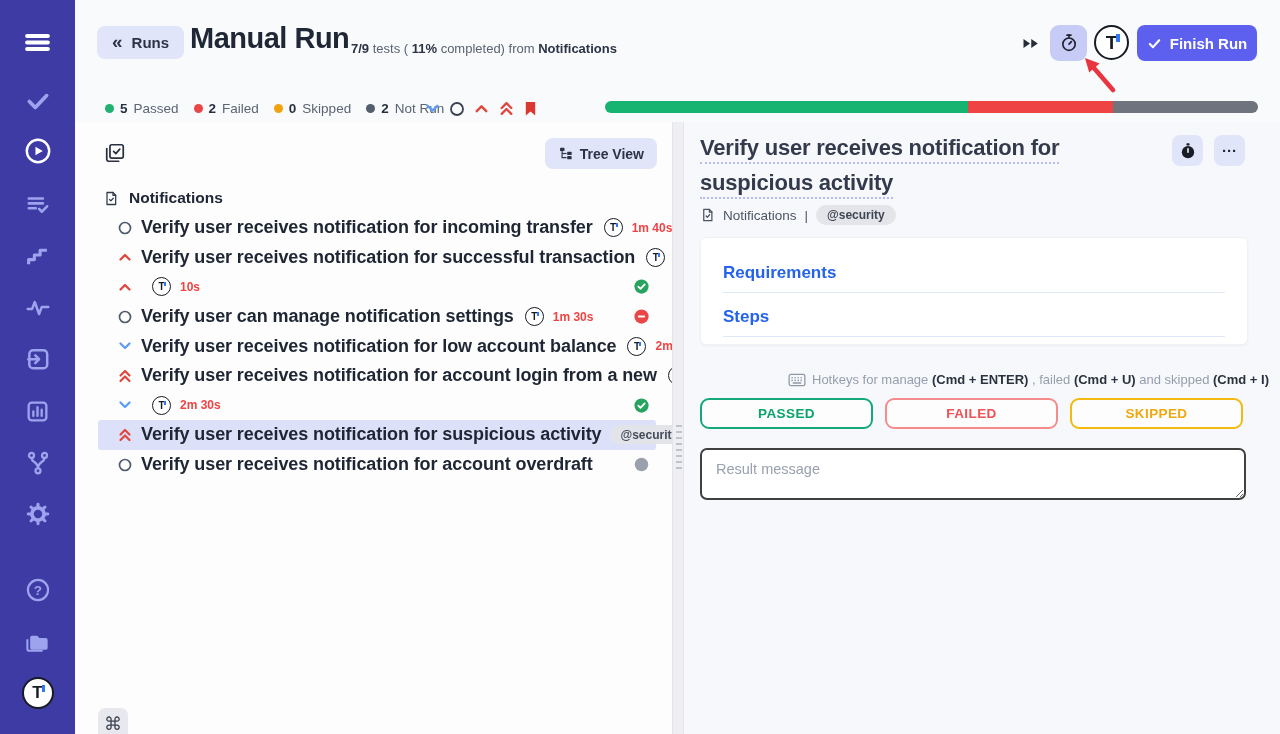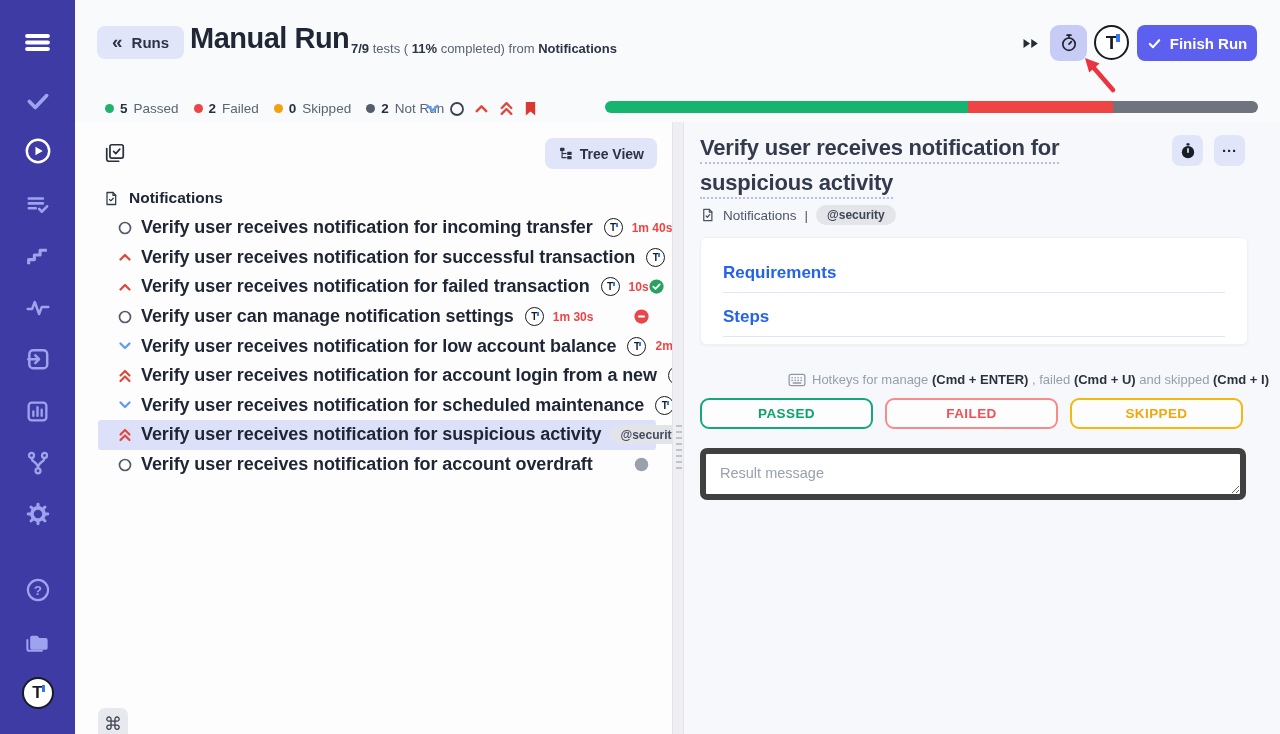--- a/index.html
+++ b/index.html
@@ -114,21 +114,21 @@
   .hk-line { white-space:pre-wrap; }
 
   .d-verdicts { position:absolute; left:16px; top:276px; display:flex; gap:12px; }
   .verdict { flex:0 0 173px; height:31px; border-radius:9px; border:2px solid; background:#fdfdfe;
     font-family:inherit; font-size:13.5px; font-weight:700; letter-spacing:0.4px; cursor:pointer; }
   .v-passed { border-color:#14a87b; color:#0ba26b; }
   .v-failed { border-color:#f58b8b; color:#ef5156; }
   .v-skipped { border-color:#f3b90f; color:#efa90e; }
 
   .d-msg { position:absolute; left:16px; top:326px; width:546px; height:52px; background:#fff;
-    border:6px solid #404040; border-radius:7px; padding:11px 14px; resize:vertical;
+    border:2px solid #404040; border-radius:7px; padding:11px 14px; resize:vertical;
     font-family:"Liberation Sans", sans-serif; font-size:14.5px; color:#2a3140; }
   .d-msg::placeholder { color:#99a1ae; }
 </style>
 </head>
 <body>
 
 <div class="sidebar">
   <span class="side-icon active" style="top:27px">
     <svg width="27" height="27" viewBox="0 0 24 24" fill="#fff">
         <rect x="1" y="4.5" width="22" height="3.4" rx="1.7"></rect>
@@ -367,21 +367,20 @@
       <svg class="status" viewBox="0 0 16 16">
           <circle cx="8" cy="8" r="7.6" fill="#27a35f"></circle>
           <path d="M4.6 8.2l2.3 2.3 4.5-4.8" fill="none" stroke="#fff" stroke-width="1.9" stroke-linecap="round" stroke-linejoin="round"></path>
         </svg>
     </div>
 
     <div class="test-row">
       <svg class="prio" viewBox="0 0 16 16" fill="none" stroke="#e0473d" stroke-width="2.3" stroke-linecap="round" stroke-linejoin="round">
           <path d="M3.5 10.5L8 6l4.5 4.5"></path>
         </svg>
-      <span class="test-title">Verify user receives notification for failed transaction</span>
       <span class="tlogo tlogo-sm">T<span class="acc"></span></span>
       <span class="dur">10s</span>
       <svg class="status" viewBox="0 0 16 16">
           <circle cx="8" cy="8" r="7.6" fill="#27a35f"></circle>
           <path d="M4.6 8.2l2.3 2.3 4.5-4.8" fill="none" stroke="#fff" stroke-width="1.9" stroke-linecap="round" stroke-linejoin="round"></path>
         </svg>
     </div>
 
     <div class="test-row">
       <svg class="prio" viewBox="0 0 16 16">
@@ -420,21 +419,20 @@
       <svg class="status" viewBox="0 0 16 16">
           <circle cx="8" cy="8" r="7.6" fill="#e94747"></circle>
           <rect x="4.1" y="6.8" width="7.8" height="2.3" rx="1.1" fill="#fff"></rect>
         </svg>
     </div>
 
     <div class="test-row">
       <svg class="prio" viewBox="0 0 16 16" fill="none" stroke="#5f9df2" stroke-width="2.3" stroke-linecap="round" stroke-linejoin="round">
           <path d="M3.5 5.5L8 10l4.5-4.5"></path>
         </svg>
-      <span class="test-title">Verify user receives notification for scheduled maintenance</span>
       <span class="tlogo tlogo-sm">T<span class="acc"></span></span>
       <span class="dur">2m 30s</span>
       <svg class="status" viewBox="0 0 16 16">
           <circle cx="8" cy="8" r="7.6" fill="#27a35f"></circle>
           <path d="M4.6 8.2l2.3 2.3 4.5-4.8" fill="none" stroke="#fff" stroke-width="1.9" stroke-linecap="round" stroke-linejoin="round"></path>
         </svg>
     </div>
 
     <div class="test-row selected">
       <svg class="prio" viewBox="0 0 16 16" fill="none" stroke="#e0473d" stroke-width="2.2" stroke-linecap="round" stroke-linejoin="round">

